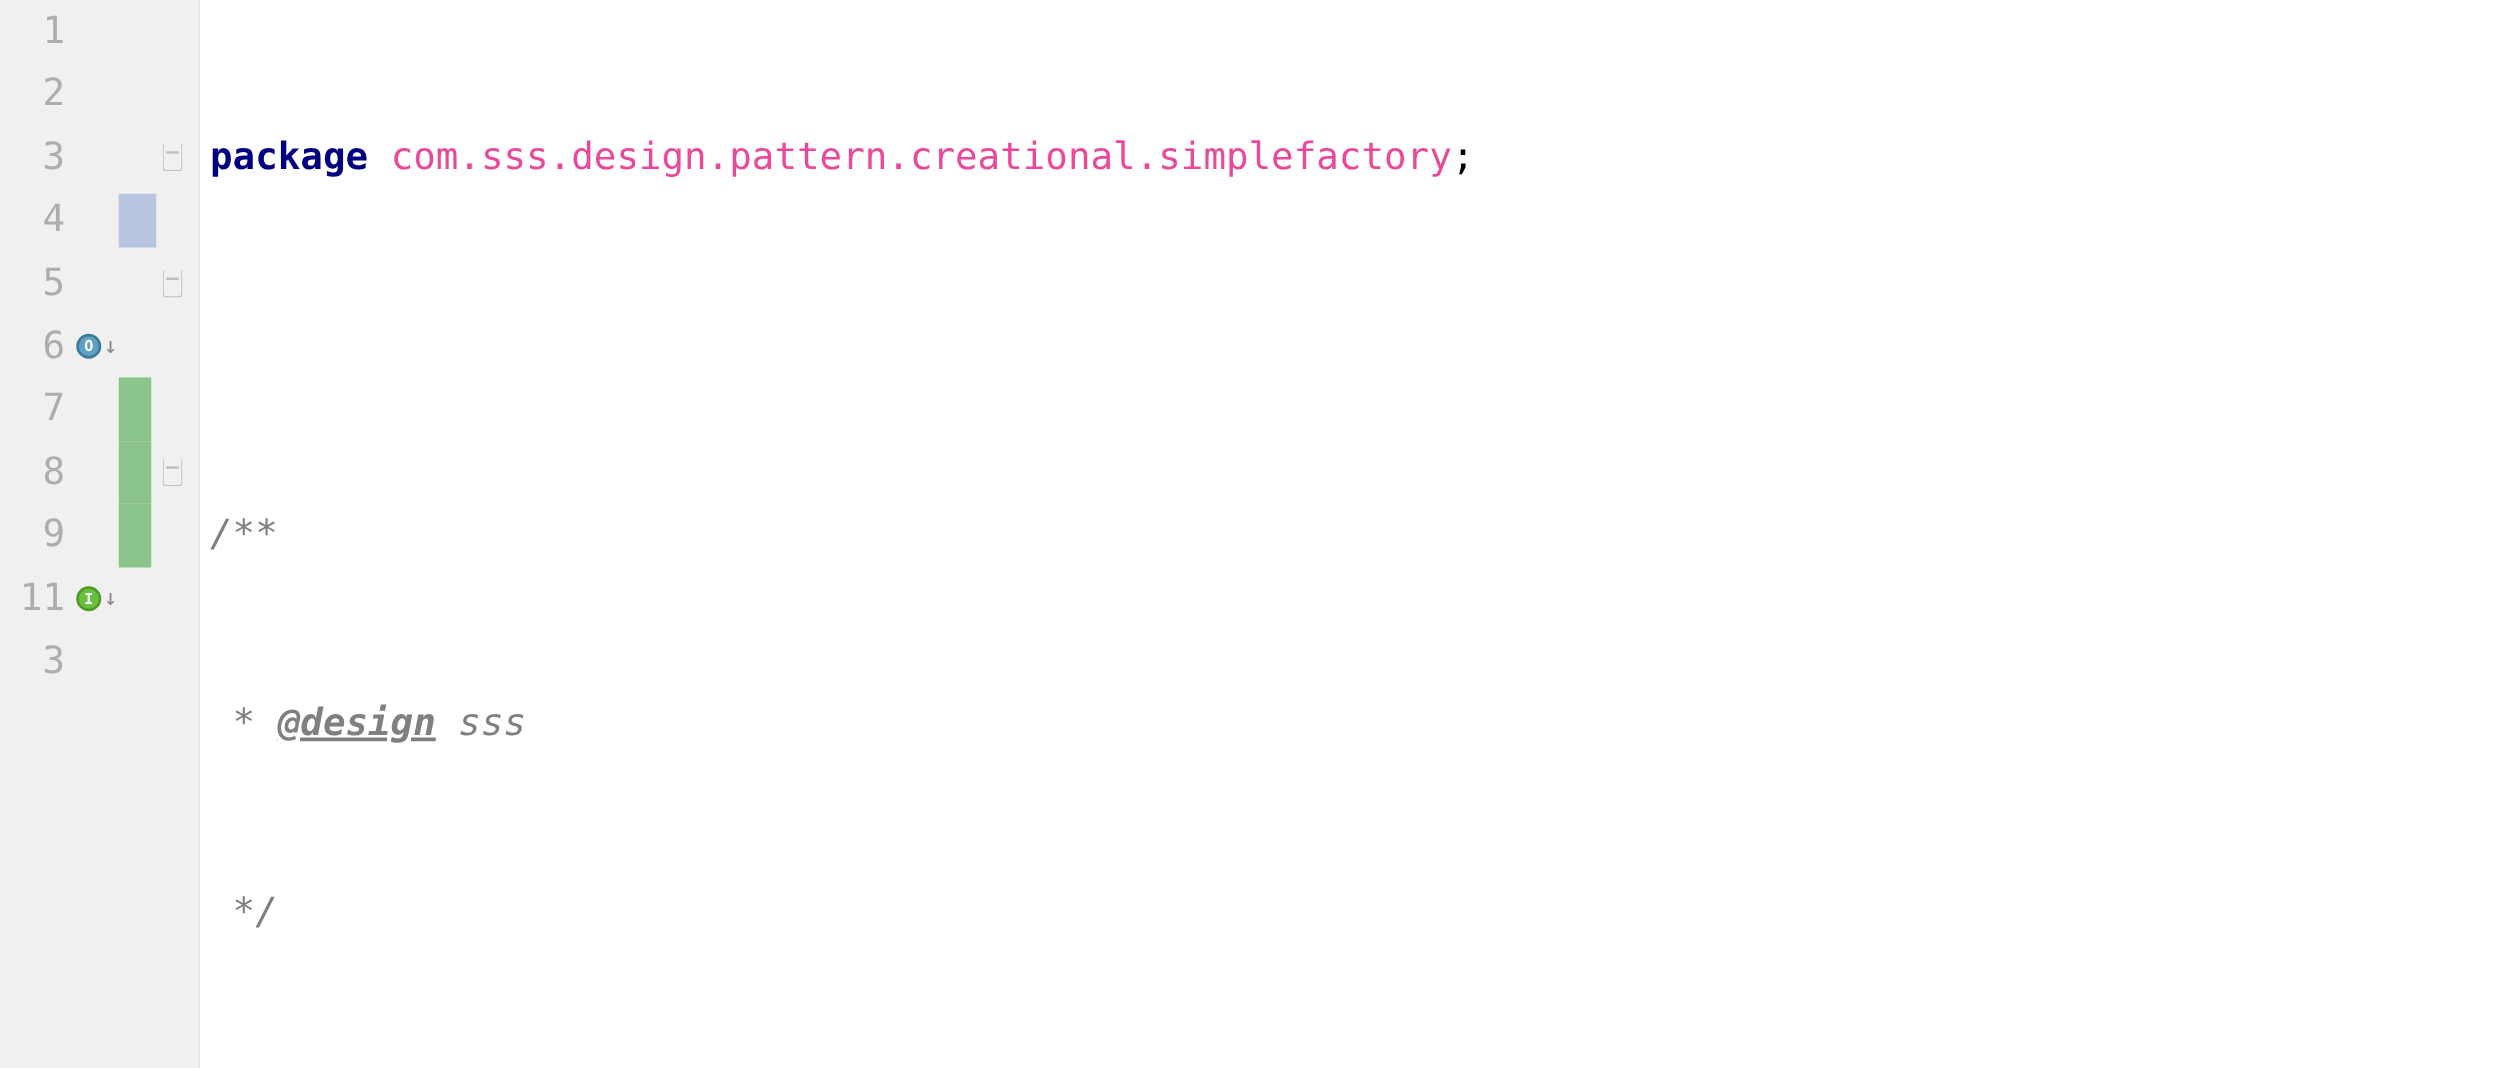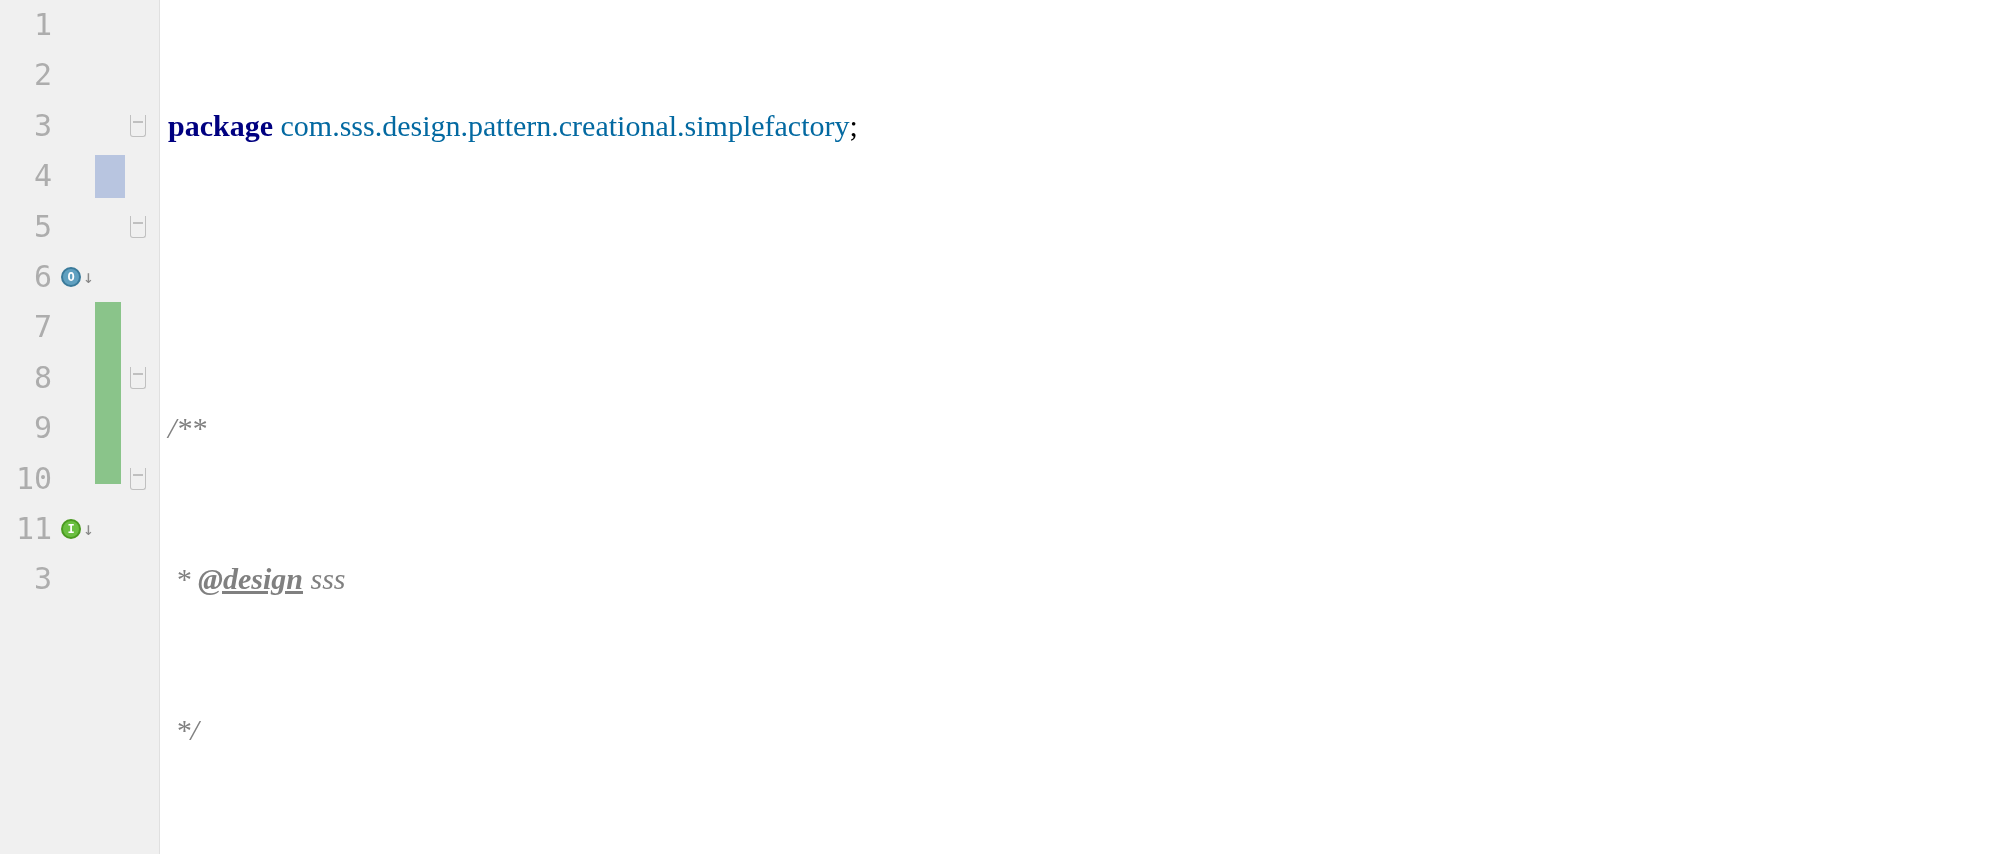--- a/index.html
+++ b/index.html
@@ -115,24 +115,23 @@
     }
     .code {
       flex: 1;
       padding-left: 8px;
       white-space: pre;
     }
     .line {
       height: 50.4px;
       display: flex;
       align-items: flex-start;
-      font-family: Liberation Serif, serif;
     }
     .kw { color: #000080; font-weight: bold; }
-    .pkg { color: #0369a1; }
+    .pkg { color: #ec4899; }
     .semi { color: #000000; }
     .comment { color: #808080; font-style: italic; }
     .doctag { color: #808080; font-style: italic; font-weight: bold; text-decoration: underline; }
   </style>
 </head>
 <body>
 
 <div class="gutter">
   <div class="gut-row">
     <span class="lineno">1</span>
@@ -201,30 +200,20 @@
   </div>
   <div class="gut-row">
     <span class="lineno">9</span>
     <span class="icon-col"></span>
     <span class="marker-col">
         <span class="change-green-full"></span>
       </span>
     <span class="fold-col"></span>
   </div>
   <div class="gut-row">
-    <span class="lineno">10</span>
-    <span class="icon-col"></span>
-    <span class="marker-col">
-        <span class="change-green-top"></span>
-      </span>
-    <span class="fold-col">
-        <span class="fold-handle"></span>
-      </span>
-  </div>
-  <div class="gut-row">
     <span class="lineno">11</span>
     <span class="icon-col">
       <span class="ov-icon-i">
           <span>I</span>
         </span>
       <span class="ov-arrow">↓</span>
     </span>
     <span class="marker-col"></span>
       <span class="fold-col"></span>
   </div>

